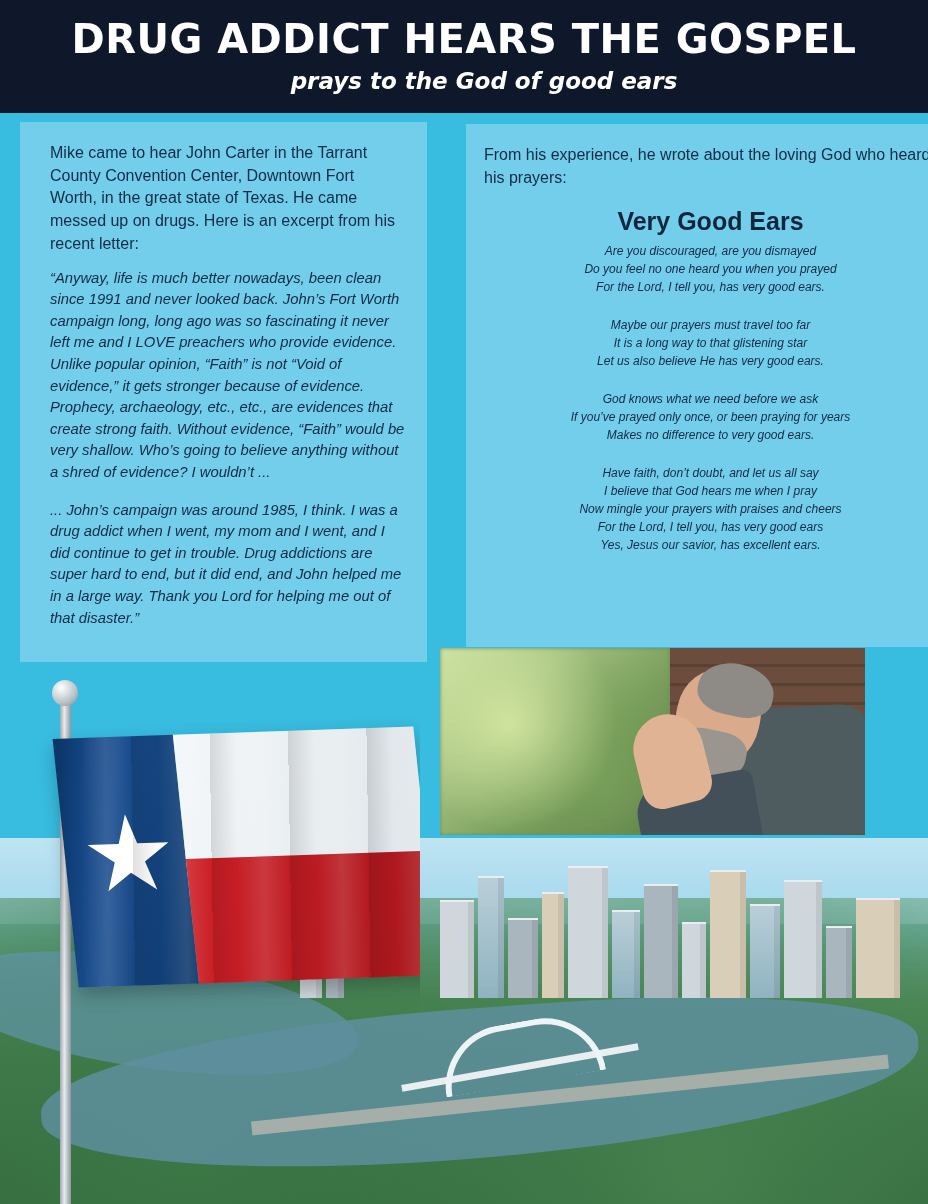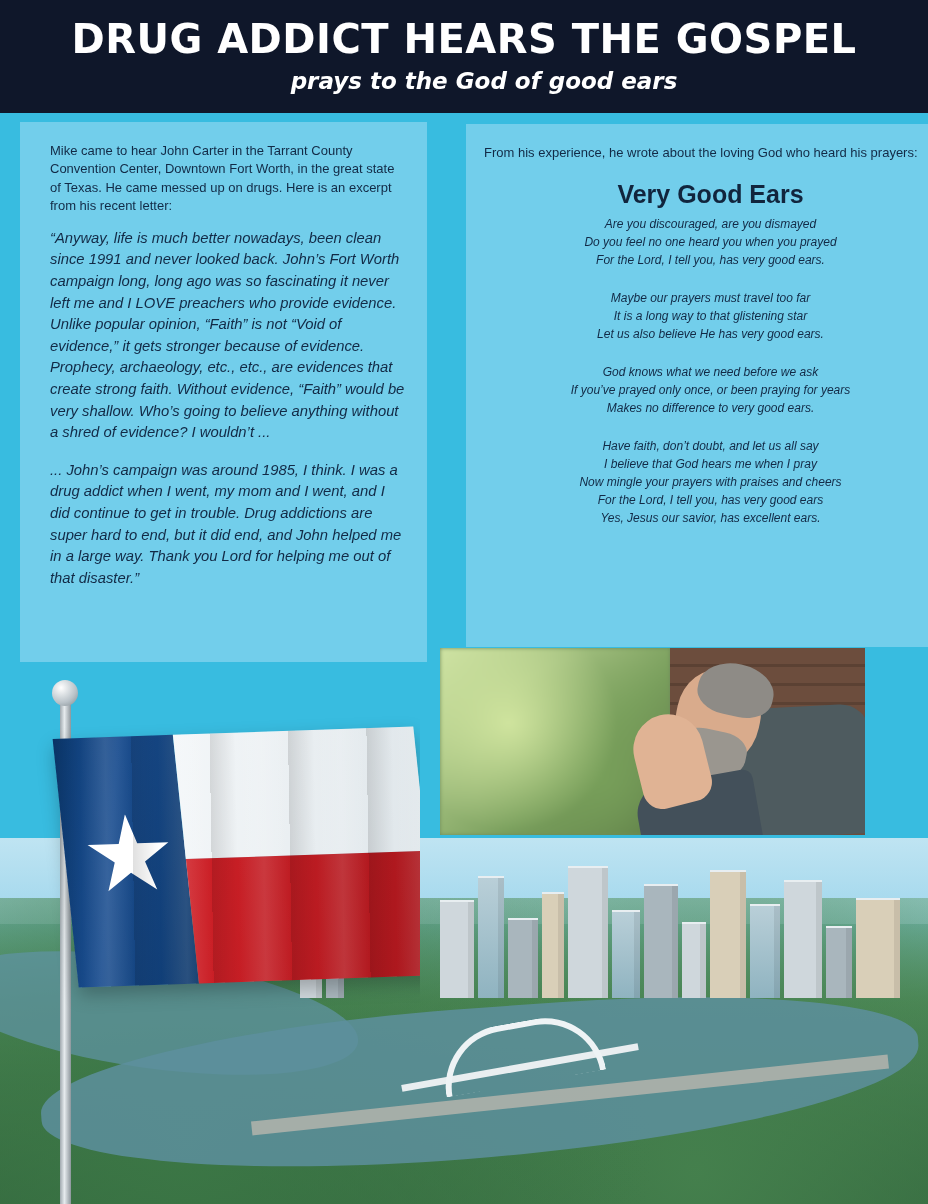--- a/index.html
+++ b/index.html
@@ -194,21 +194,21 @@
     left: 440px; top: 124px;
     width: 489px;
     height: 523px;
     background: rgba(137, 214, 238, 0.72);
     box-sizing: border-box;
     padding: 20px 18px 10px 18px;
     margin-left: 26px;
   }
   .intro {
     color: #122a46;
-    font-size: 13px;
+    font-size: 16px;
     line-height: 1.42;
     margin: 0 0 12px 0;
   }
   .letter {
     color: #122a46;
     font-size: 14.8px;
     line-height: 1.46;
     font-style: italic;
     margin: 0 0 16px 0;
   }

